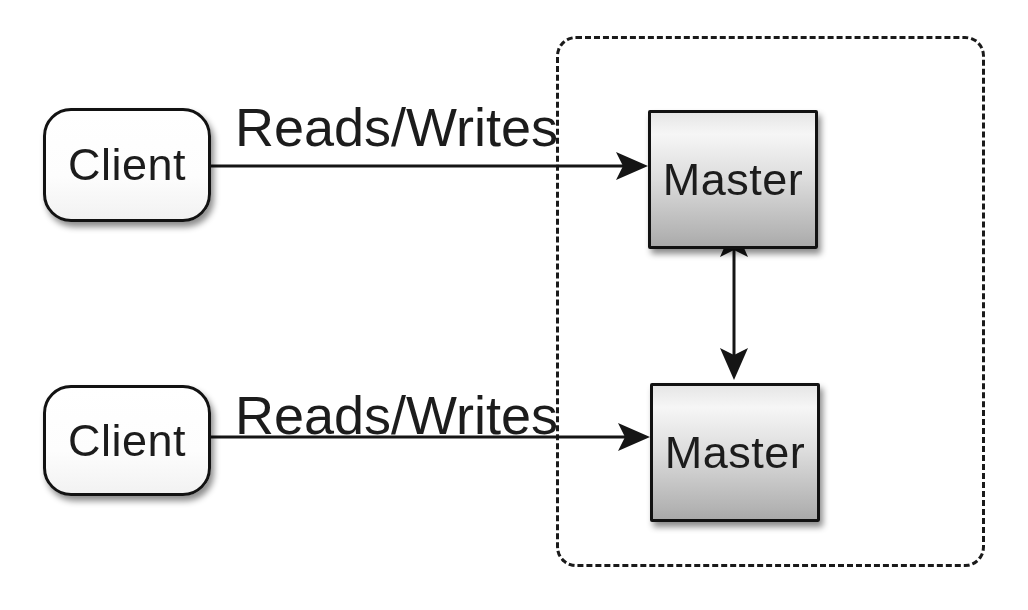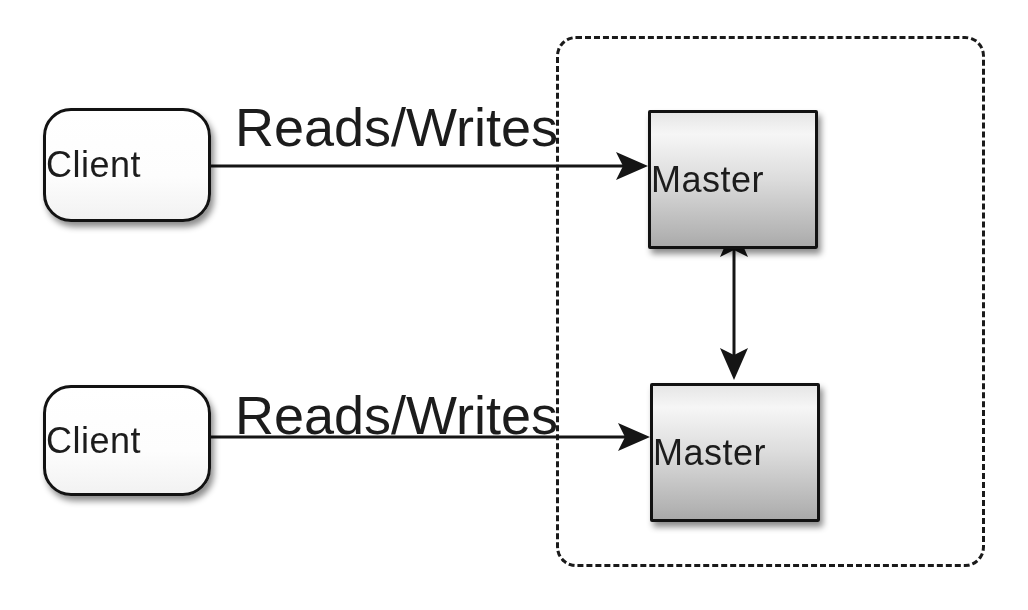--- a/index.html
+++ b/index.html
@@ -25,22 +25,23 @@
     height: 531px;
     border: 3px dashed #1a1a1a;
     border-radius: 20px;
     background: transparent;
   }
   .node {
     position: absolute;
     box-sizing: border-box;
     display: flex;
     align-items: center;
+    justify-content: center;
     border: 3px solid #121212;
-    font-size: 36px;
+    font-size: 45px;
     letter-spacing: 0.5px;
     box-shadow: 3px 5px 6px rgba(0,0,0,0.45);
   }
   .client {
     width: 168px;
     height: 114px;
     border-radius: 28px;
     background: linear-gradient(180deg, #ffffff 0%, #fdfdfd 60%, #f2f2f2 100%);
   }
   .client-top    { left: 43px;  top: 108px; }

